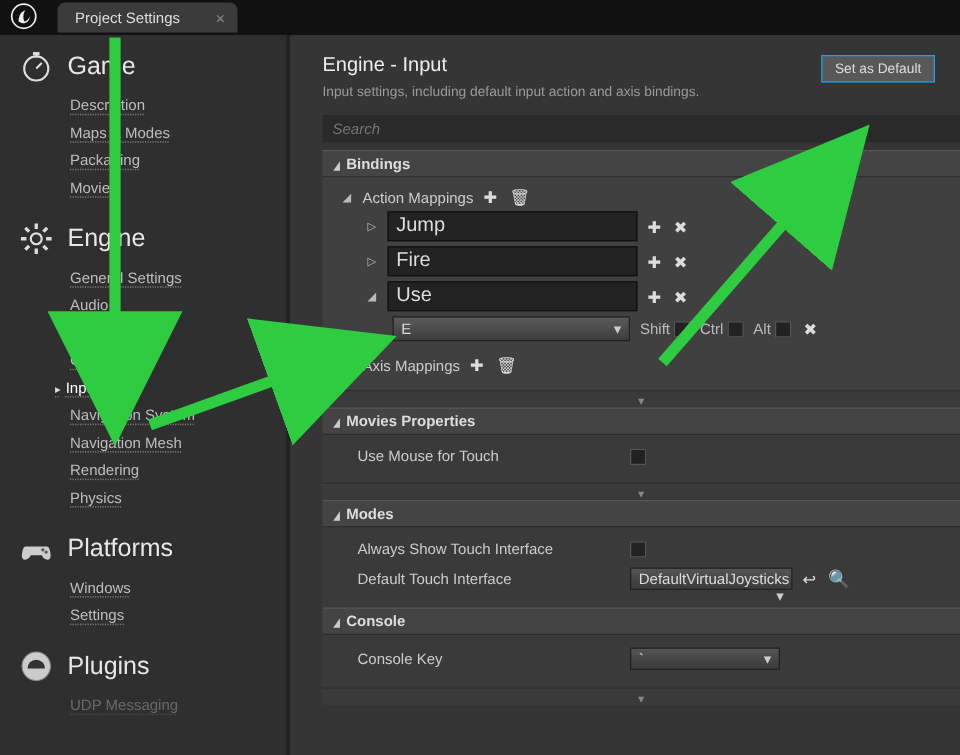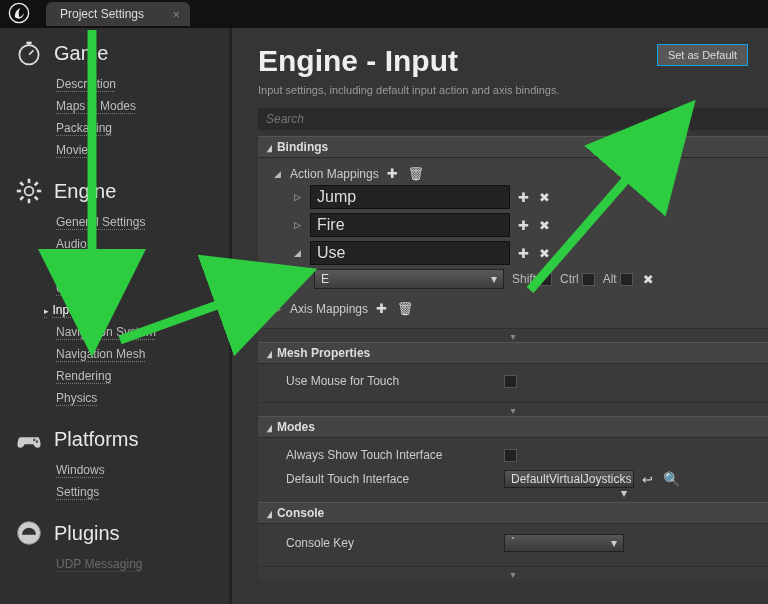--- a/index.html
+++ b/index.html
@@ -20,21 +20,21 @@
 .cat-head{display:flex;align-items:center;gap:10px;margin-bottom:8px}
 .cat-icon{width:30px;height:30px;flex-shrink:0;display:flex;align-items:center;justify-content:center}
 .cat-title{font-size:20px;font-weight:300;color:#e8e8e8}
 .cat-items{padding-left:42px;display:flex;flex-direction:column;gap:6px}
 .cat-item{color:#bdbdbd;font-size:12px;text-decoration:underline dotted #777;text-underline-offset:3px;cursor:pointer;padding:1px 0}
 .sel-row{position:relative}
 .sel-row::before{content:"▸";color:#ddd;font-size:9px;margin-right:4px;margin-left:-12px}
 
 .main{flex:1;background:#353535;display:flex;flex-direction:column;overflow:hidden}
 .main-head{padding:16px 20px 6px 26px;display:flex;align-items:flex-start;gap:10px}
-.main-title{font-size:30px;font-weight:700;color:#eee;margin-bottom:6px}
+.main-title{font-size:16px;font-weight:400;color:#eee;margin-bottom:6px}
 .main-sub{font-size:11px;color:#9a9a9a}
 .head-left{flex:1}
 .btn-default{background:#585858;border:1px solid #0ea5e9;color:#ddd;padding:4px 10px;font-size:11px;cursor:pointer;}
 
 .search{margin:6px 0 2px 26px;background:#2a2a2a;border:none;color:#888;padding:4px 8px;font-size:12px;width:calc(100% - 26px);font-style:italic}
 
 .panel{background:#3d3d3d;margin:4px 0 0 26px}
 .section-h{background:#444;padding:3px 8px;font-weight:bold;color:#ddd;font-size:12px;border-top:1px solid #555;border-bottom:1px solid #2a2a2a}
 .section-h::before{content:"◢";display:inline-block;transform:scaleX(0.7);margin-right:4px;font-size:9px;color:#ccc}
 .section-body{padding:6px 10px 10px 16px;background:#3a3a3a}
@@ -225,21 +225,21 @@
 
         <div class="map-row" style="margin-top:8px">
           <span class="exp">▷</span>
           <span class="map-label">Axis Mappings</span>
           <span class="icon-btn">✚</span>
           <span class="icon-btn">🗑</span>
         </div>
       </div>
       <div class="expander-bar"></div>
 
-      <div class="section-h">Mesh Properties</div>
+      <div class="section-h">Movies Properties</div>
       <div class="section-body">
         <div class="prop-row">
           <div class="prop-label">Use Mouse for Touch</div>
           <div class="prop-val">
               <span class="chk"></span>
             </div>
         </div>
       </div>
       <div class="expander-bar"></div>
 

